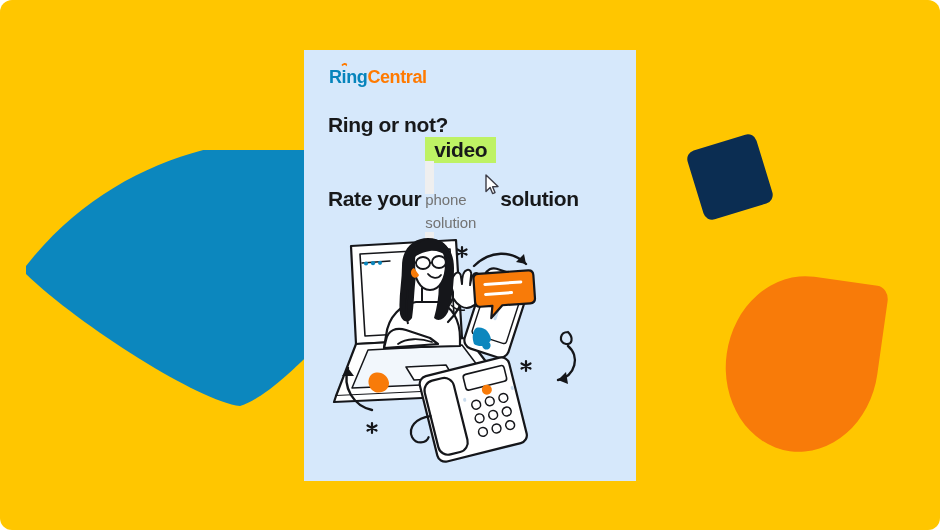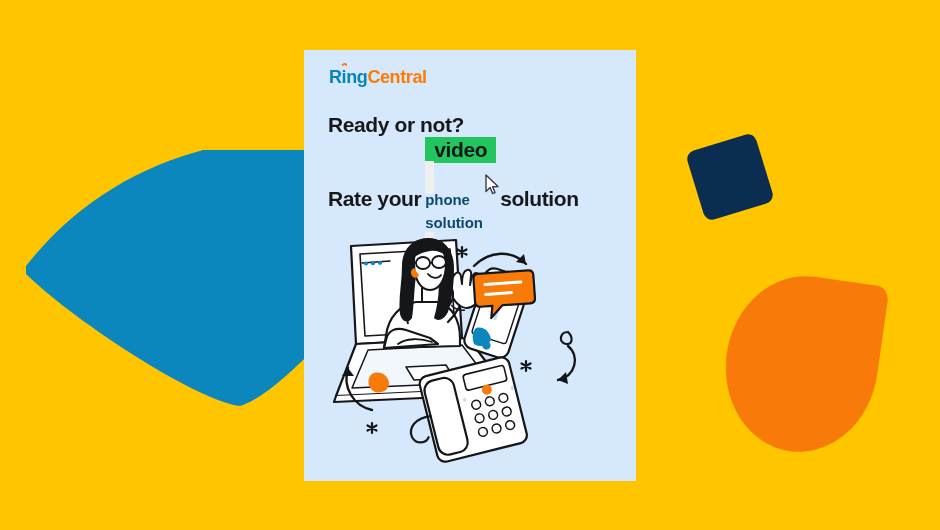--- a/index.html
+++ b/index.html
@@ -7,20 +7,21 @@
   html, body {
     width:940px; height:530px;
     font-family:"Liberation Sans", sans-serif;
     overflow:hidden;
   }
   #stage {
     position:relative;
     width:940px; height:530px;
     background:#FFC600;
     overflow:hidden;
+    border-radius:12px;
   }
 
   
   .bg-shape { position:absolute; }
 
   #blue-fan {
     left:-10px; top:150px;
     width:340px; height:260px;
   }
   #navy-square {
@@ -87,36 +88,36 @@
   }
 
   
   #dropdown {
     position:relative;
     display:inline-block;
     margin:0 4px;
     vertical-align:top;
   }
   #dd-selected {
-    background:#22c55e;
+    background:#bef264;
     padding:1px 9px 2px 9px;
     display:block;
     color:#17181A;
     font-weight:bold;
     font-size:21px;
     line-height:23px;
   }
   #dd-list {
     background:#EFEFEF;
     padding:3px 9px 7px 9px;
   }
   .dd-option {
-    color:#0c4a6e;
+    color:#737373;
     font-size:15px;
-    font-weight:bold;
+    font-weight:normal;
     line-height:23px;
     letter-spacing:-0.1px;
   }
 
   
   #cursor {
     position:absolute;
     left:181px; top:124px;
     width:15px; height:21px;
   }
@@ -141,21 +142,21 @@
 
   <div class="bg-shape" id="orange-drop"></div>
 
   <div id="card">
 
     <div id="logo-wrap">
       <span id="logo-ring">Ring</span><span id="logo-arc"></span><span id="logo-central">Central</span>
     </div>
 
     <div id="headline">
-      <div>Ready or not?</div>
+      <div>Ring or not?</div>
       <div id="line-two">
         <span>Rate your</span>
         <span id="dropdown">
           <span id="dd-selected">video</span>
           <span id="dd-list">
             <div class="dd-option">phone</div>
             <div class="dd-option">solution</div>
           </span>
         </span>
         <span>solution</span>

